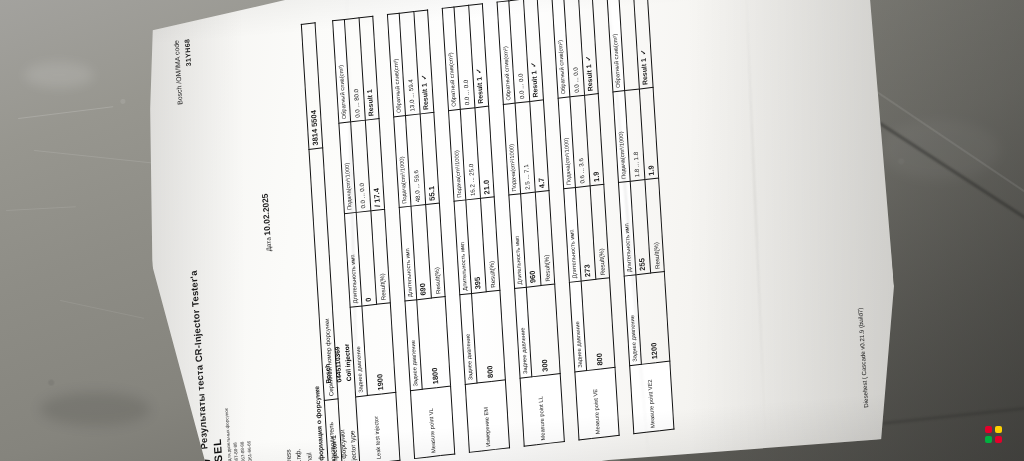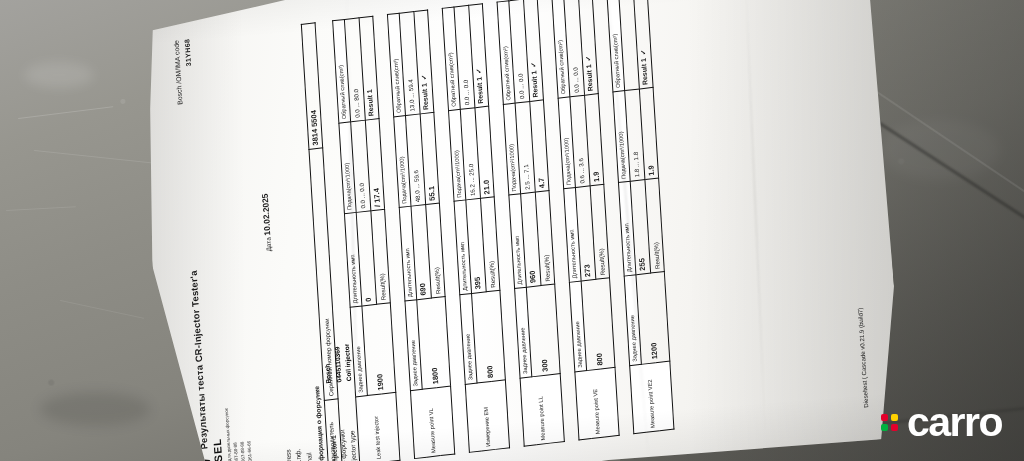--- a/index.html
+++ b/index.html
@@ -519,16 +519,15 @@
     </div>
   </div>
 
   <div id="brand">
     <div class="dots">
       <div class="dot" style="background:#e4002b;"></div>
       <div class="dot" style="background:#ffd100;"></div>
       <div class="dot" style="background:#00b140;"></div>
       <div class="dot" style="background:#e4002b;"></div>
     </div>
-    <div class="wordmark">carro</div>
   </div>
 
 </div>
 
 </body></html>

